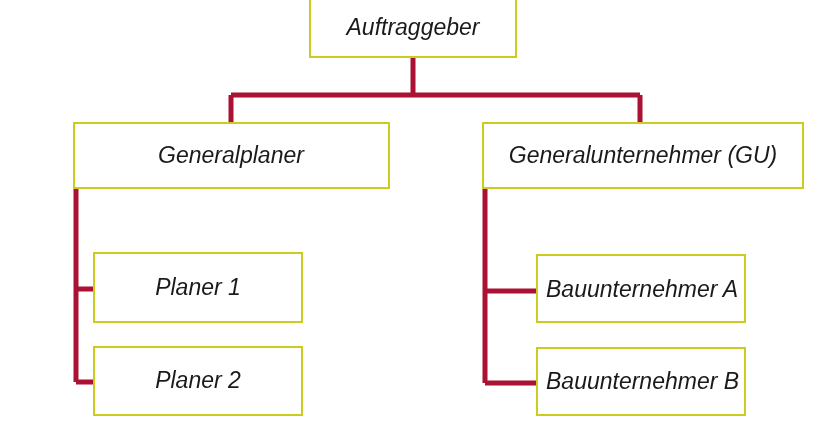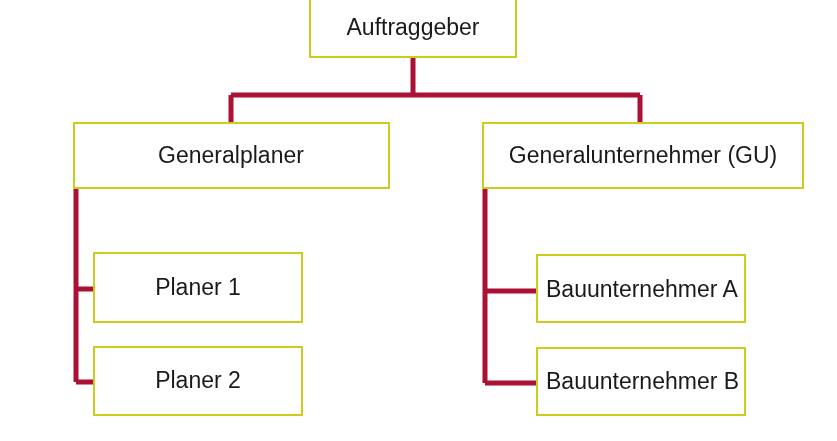--- a/index.html
+++ b/index.html
@@ -10,20 +10,21 @@
   body {
     width: 837px;
     height: 441px;
     font-family: "Liberation Sans", sans-serif;
     overflow: hidden;
   }
   #diagram-root {
     position: relative;
     width: 837px;
     height: 441px;
+    font-style: italic;
   }
   svg.org-chart {
     display: block;
     width: 837px;
     height: 441px;
   }
   .node-box {
     fill: #ffffff;
     stroke: #cccc1e;
     stroke-width: 2;

